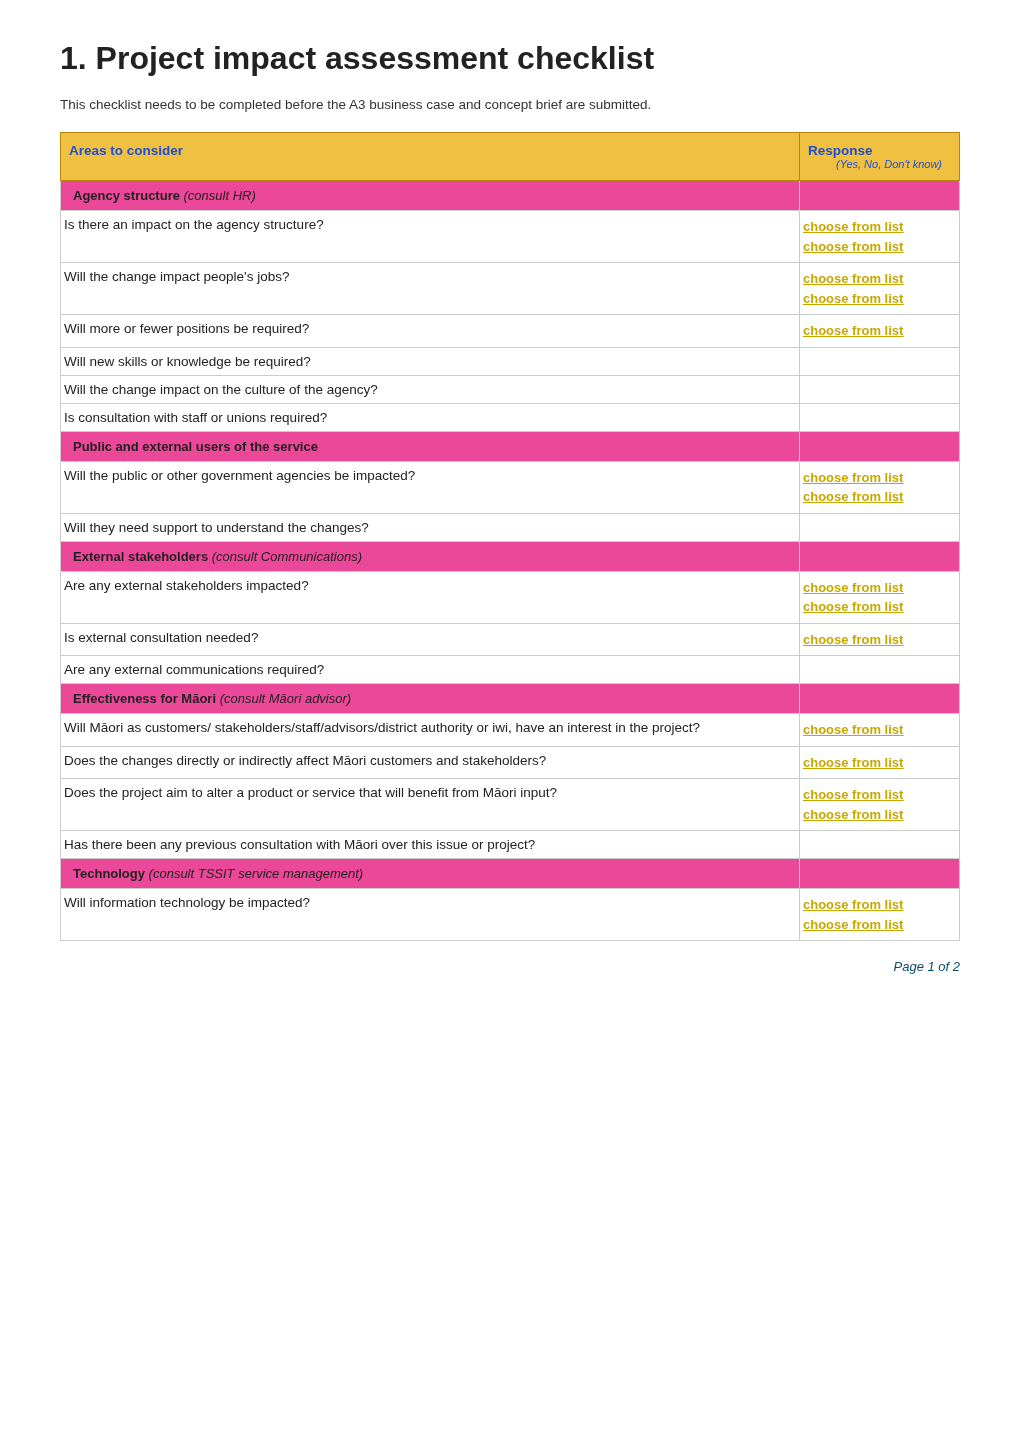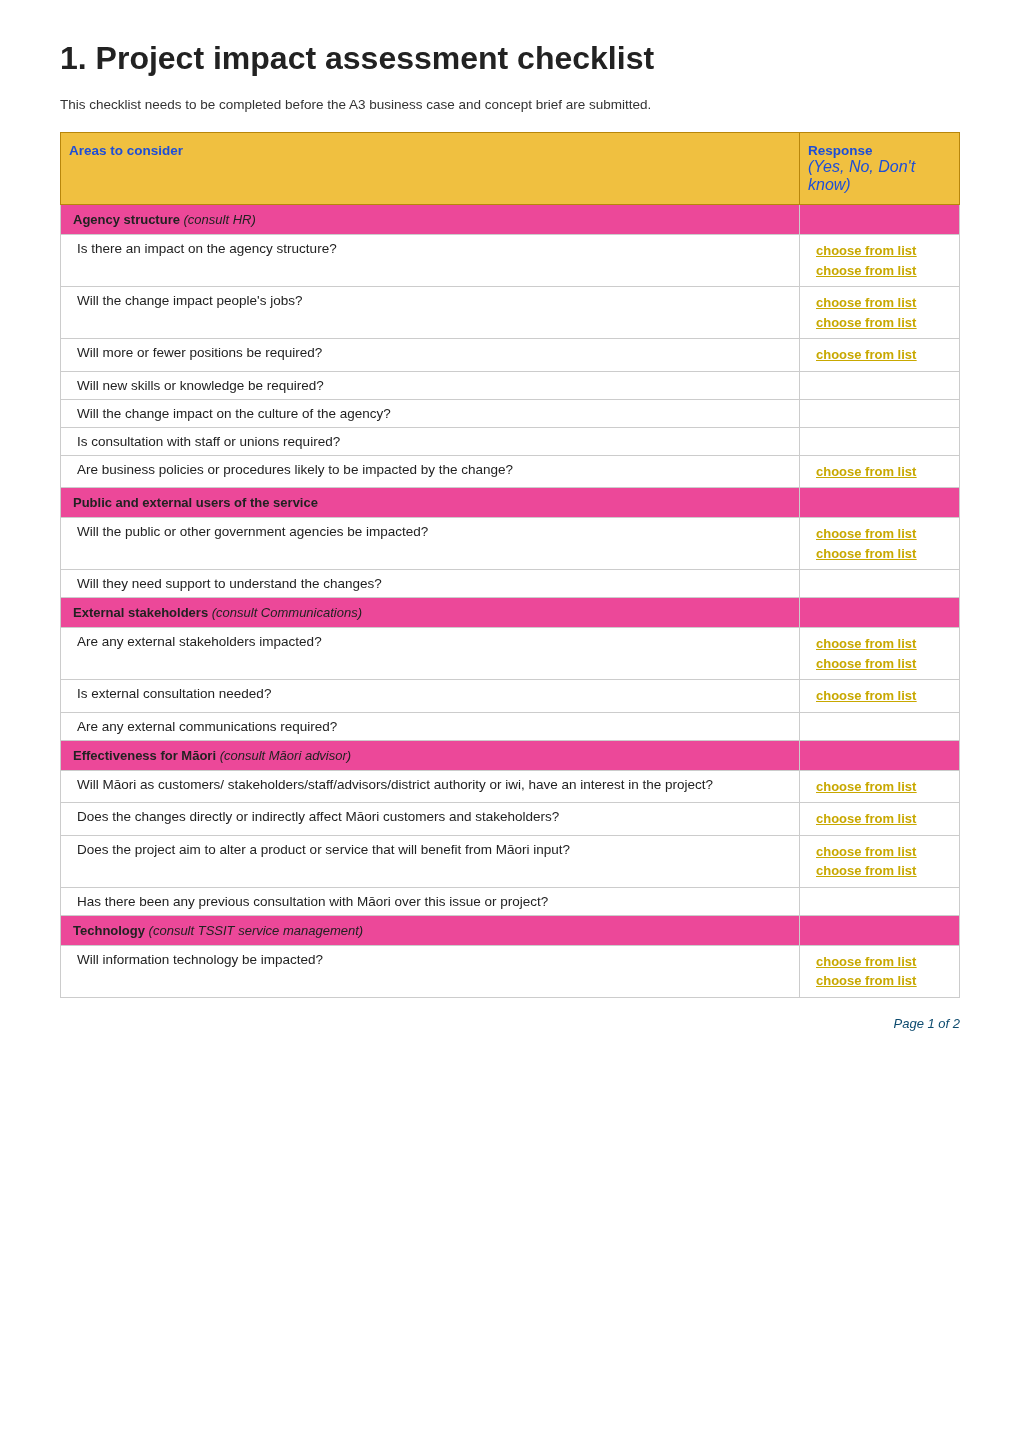--- a/index.html
+++ b/index.html
@@ -37,21 +37,21 @@
       font-size: 13.5px;
       color: #1d4ed8;
       border: 1px solid #b8860b;
       vertical-align: top;
     }
     thead th.response-col {
       width: 160px;
       vertical-align: top;
     }
     tbody tr td {
-      padding: 6px 16px;
+      padding: 6px 3px;
       border: 1px solid #ccc;
       vertical-align: top;
       font-size: 13.5px;
     }
     tbody tr.section-header td {
       background-color: #ec4899;
       font-weight: bold;
       font-size: 13px;
       padding: 7px 12px;
     }
@@ -71,22 +71,23 @@
       display: block;
       color: #c8a800;
       font-size: 13px;
       text-decoration: underline;
       line-height: 1.5;
       font-weight: bold;
     }
     .response-header-sub {
       font-style: italic;
       font-weight: normal;
-      font-size: 16px;
+      font-size: 11px;
       display: block;
+      margin-left: 28px;
     }
     .page-footer {
       text-align: right;
       margin-top: 18px;
       font-style: italic;
       font-size: 13px;
       color: #0c4a6e;
     }
   </style>
 </head>
@@ -135,26 +136,20 @@
         <td class="response-cell"></td>
       </tr>
       <tr>
         <td>Will the change impact on the culture of the agency?</td>
         <td class="response-cell"></td>
       </tr>
       <tr>
         <td>Is consultation with staff or unions required?</td>
         <td class="response-cell"></td>
       </tr>
-      <tr>
-        <td>Are business policies or procedures likely to be impacted by the change?</td>
-        <td class="response-cell">
-          <span class="choose-link">choose from list</span>
-        </td>
-      </tr>
       <tr class="section-header">
         <td><strong>Public and external users of the service</strong><em></em></td>
         <td></td>
       </tr>
       <tr>
         <td>Will the public or other government agencies be impacted?</td>
         <td class="response-cell">
           <span class="choose-link">choose from list</span>
           <span class="choose-link">choose from list</span>
         </td>

